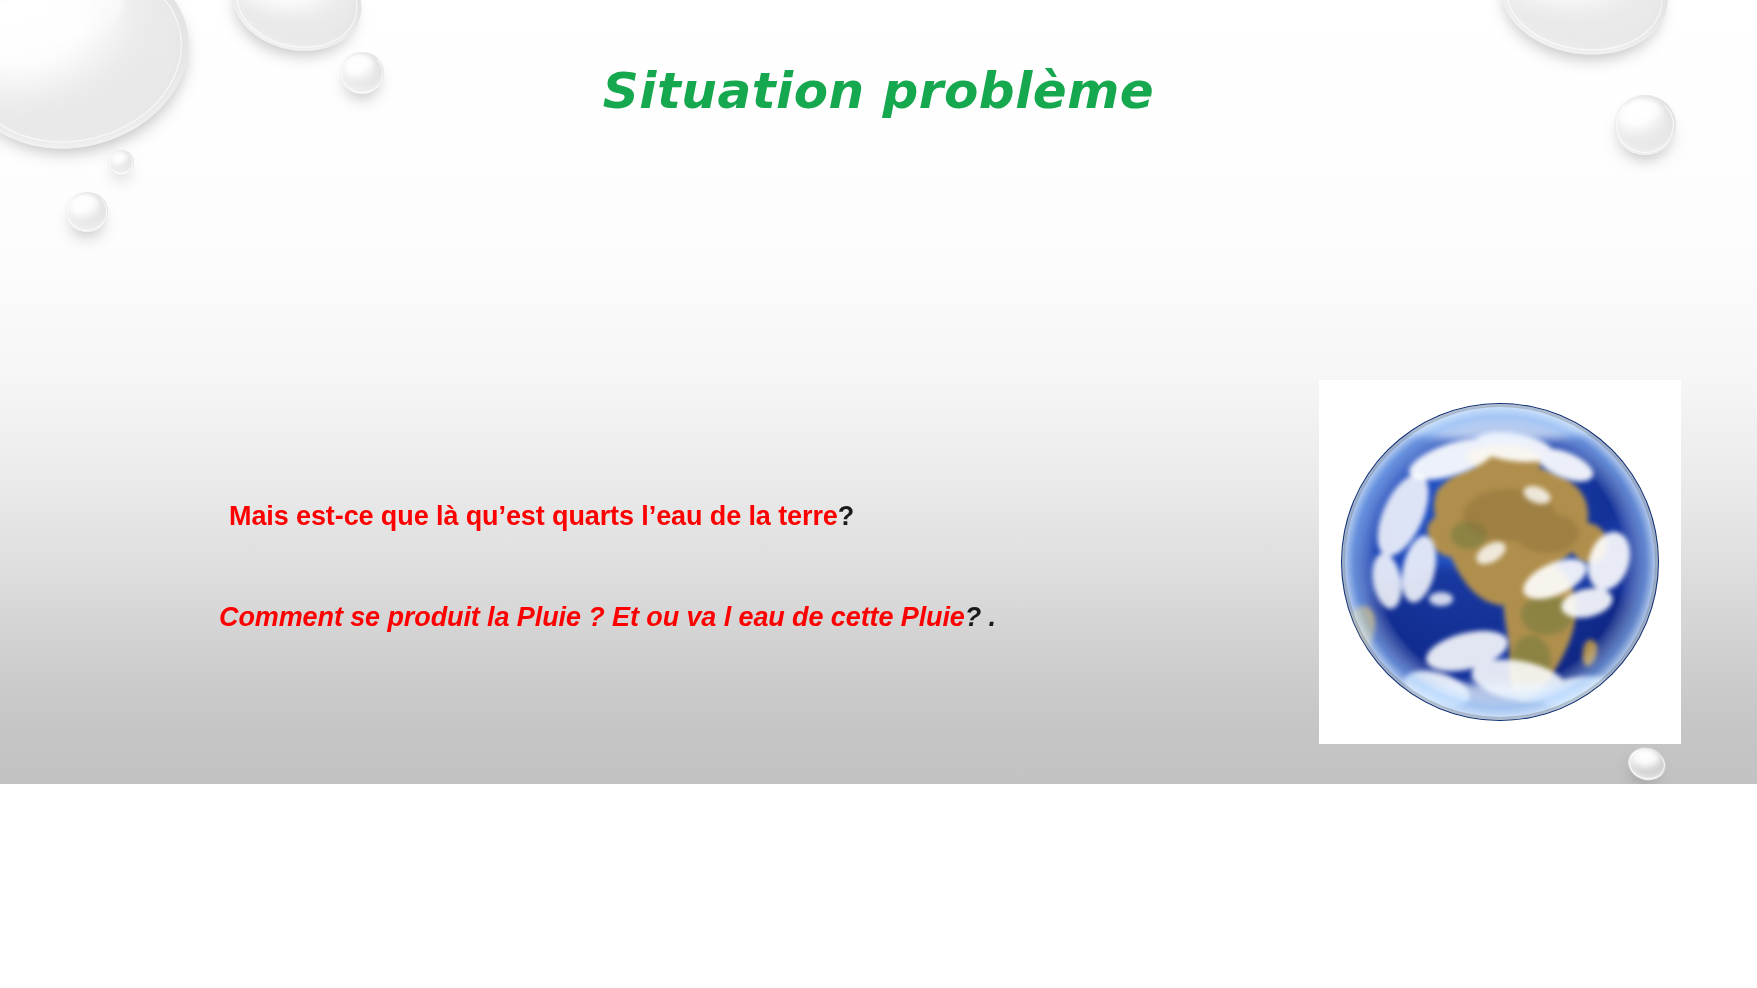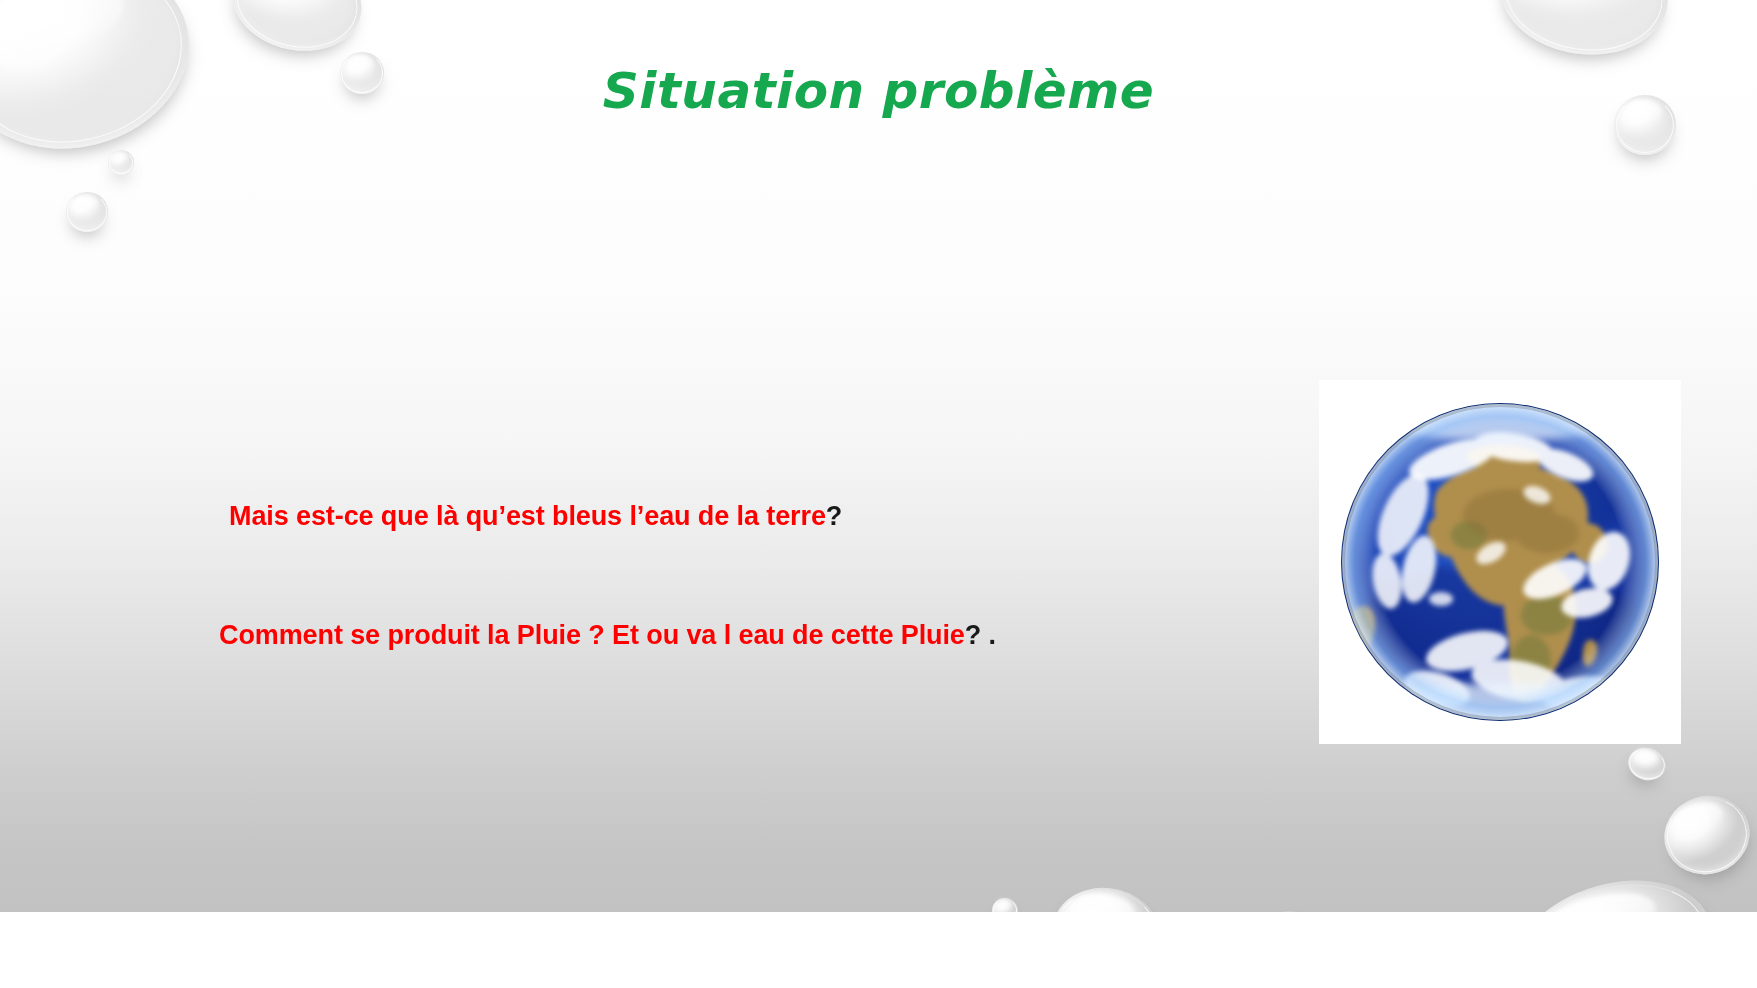--- a/index.html
+++ b/index.html
@@ -3,21 +3,21 @@
 <meta charset="utf-8">
 <style>
   html, body {
     margin: 0;
     padding: 0;
     background: #ffffff;
   }
   #slide {
     position: relative;
     width: 1757px;
-    height: 912px;
+    height: 784px;
     overflow: hidden;
     font-family: "Liberation Sans", sans-serif;
     background:
       linear-gradient(to bottom,
         #ffffff 0%,
         #fdfdfd 30%,
         #f6f6f6 48%,
         #eaeaea 62%,
         #dcdcdc 74%,
         #cfcfcf 84%,
@@ -101,21 +101,21 @@
   .question {
     position: absolute;
     font-size: 27px;
     font-weight: bold;
     color: #FF0000;
     white-space: nowrap;
     letter-spacing: -0.1px;
   }
   .question .tail { color: #1A1A1A; }
   #question-1 { left: 229px; top: 501px; }
-  #question-2 { left: 219px; top: 620px; }
+  #question-2 { left: 219px; top: 602px; font-style: italic; }
 
   
   #earth-frame {
     position: absolute;
     left: 1319px;
     top: 380px;
     width: 362px;
     height: 364px;
     background: #ffffff;
   }
@@ -211,21 +211,21 @@
         <div class="body"></div>
         <div class="rim"></div>
         <div class="gloss"></div>
       </div>
     </div>
 
   <div id="title">Situation problème</div>
 
 
   <div class="question" id="question-1">
-    <span>Mais est-ce que là qu’est bleus l’eau de la terre</span><span class="tail">?</span>
+    <span>Mais est-ce que là qu’est quarts l’eau de la terre</span><span class="tail">?</span>
   </div>
 
   <div class="question" id="question-2">
     <span>Comment se produit la Pluie ? Et ou va l eau de cette Pluie</span><span class="tail">?  .</span>
   </div>
 
   <div id="earth-frame">
     <div id="earth-globe">
       <svg width="318" height="318" viewBox="0 0 318 318">
         <defs>

